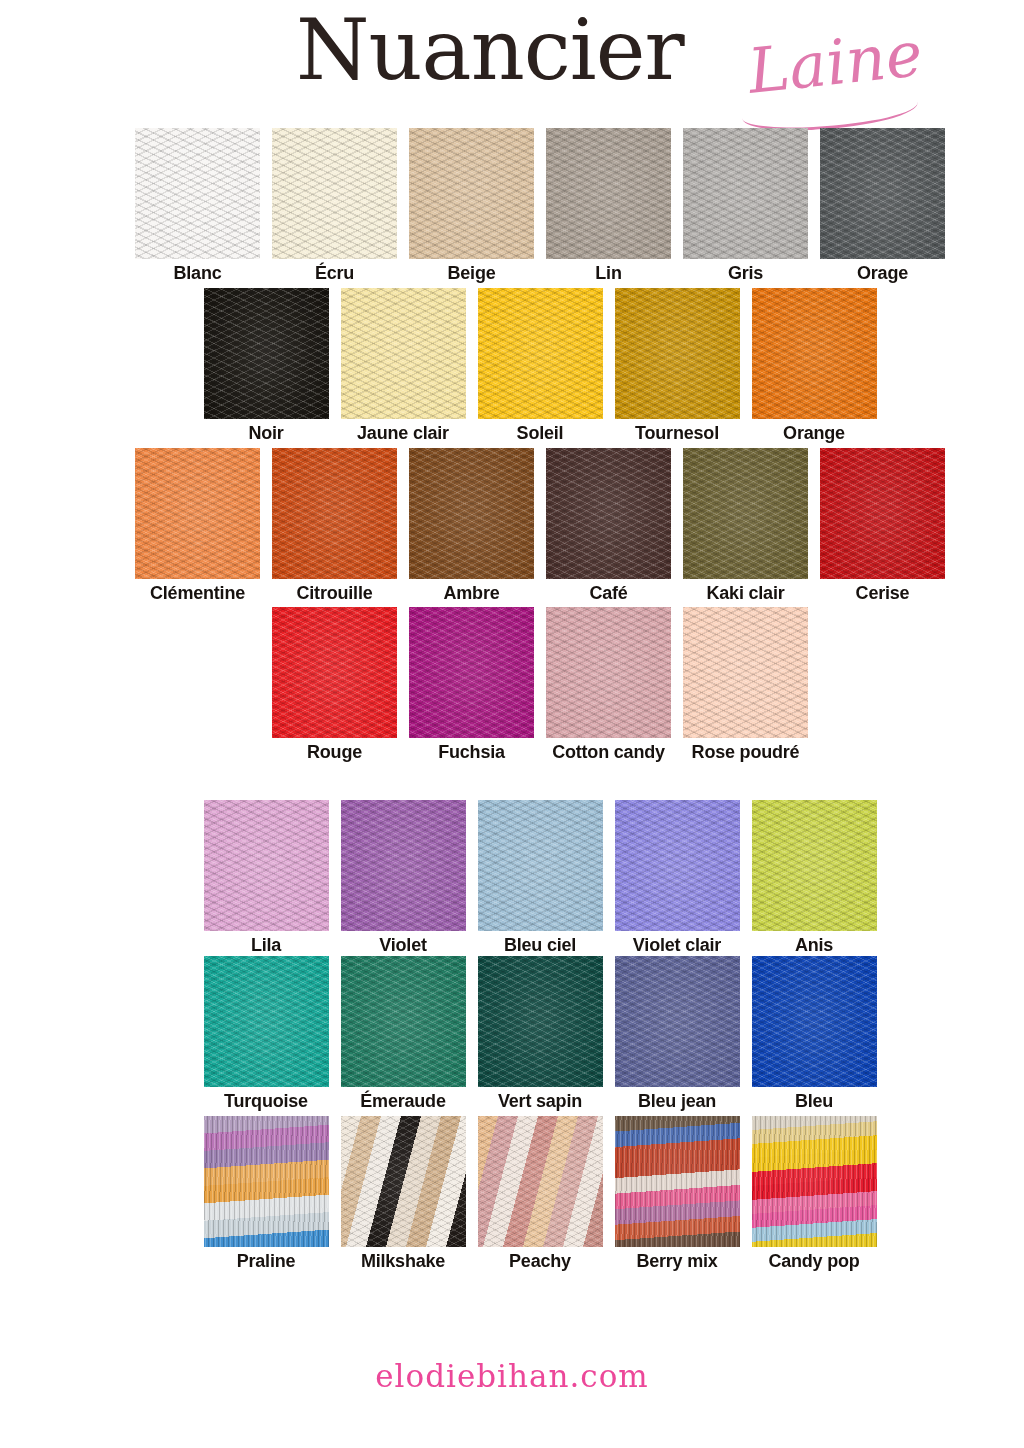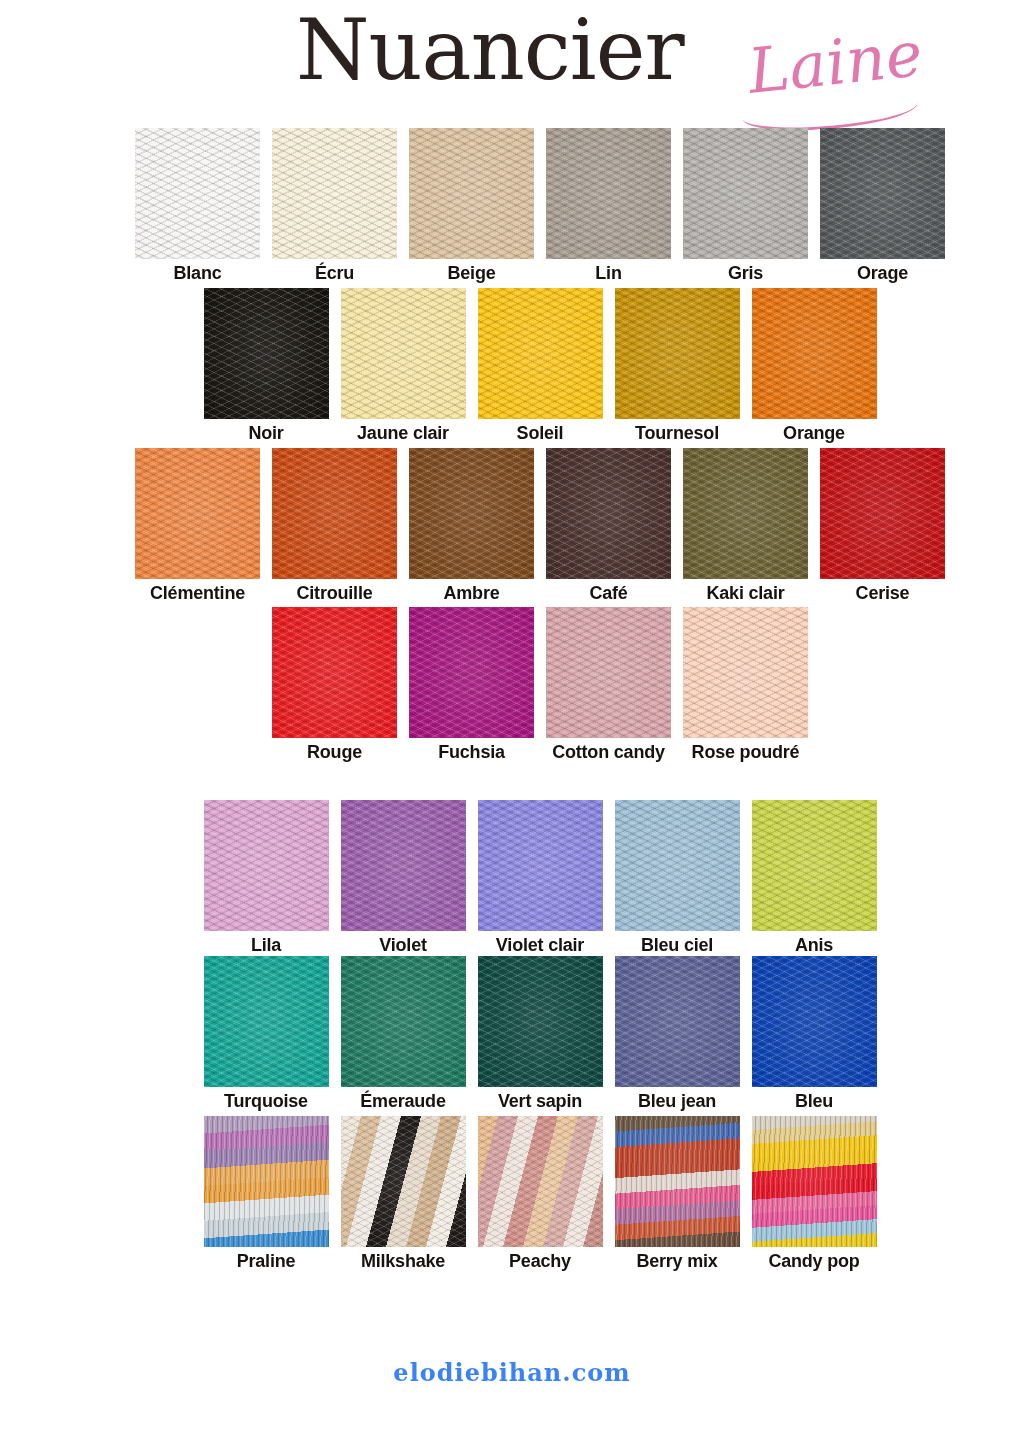--- a/index.html
+++ b/index.html
@@ -180,24 +180,24 @@
   
   .footer {
     position: absolute;
     left: 0;
     top: 1358px;
     width: 1024px;
     text-align: center;
   }
   .footer-text {
     font-family: "DejaVu Serif", serif;
-    font-size: 24px;
-    font-weight: 700;
+    font-size: 31px;
+    font-weight: 400;
     letter-spacing: 1px;
-    color: #3b82f6;
+    color: #ec4899;
   }
 </style>
 </head>
 <body>
 
 <div class="header">
   <div class="title-main">Nuancier</div>
   <div class="title-script">Laine</div>
   <div class="script-swash"></div>
 </div>
@@ -390,34 +390,34 @@
       </div>
       <div class="swatch-cell">
         <div class="swatch" style="background: rgb(156, 95, 173);">
           <div class="tex-a"></div>
           <div class="tex-b"></div>
           <div class="tex-c"></div>
         </div>
         <div class="swatch-label">Violet</div>
       </div>
       <div class="swatch-cell">
+        <div class="swatch" style="background: rgb(159, 192, 214);">
+          <div class="tex-a"></div>
+          <div class="tex-b"></div>
+          <div class="tex-c"></div>
+        </div>
+        <div class="swatch-label">Bleu ciel</div>
+      </div>
+      <div class="swatch-cell">
         <div class="swatch" style="background: rgb(141, 135, 226);">
           <div class="tex-a"></div>
           <div class="tex-b"></div>
           <div class="tex-c"></div>
         </div>
         <div class="swatch-label">Violet clair</div>
-      </div>
-      <div class="swatch-cell">
-        <div class="swatch" style="background: rgb(159, 192, 214);">
-          <div class="tex-a"></div>
-          <div class="tex-b"></div>
-          <div class="tex-c"></div>
-        </div>
-        <div class="swatch-label">Bleu ciel</div>
       </div>
       <div class="swatch-cell">
         <div class="swatch" style="background: rgb(202, 213, 74);">
           <div class="tex-a"></div>
           <div class="tex-b"></div>
           <div class="tex-c"></div>
         </div>
         <div class="swatch-label">Anis</div>
       </div>
     </div>

